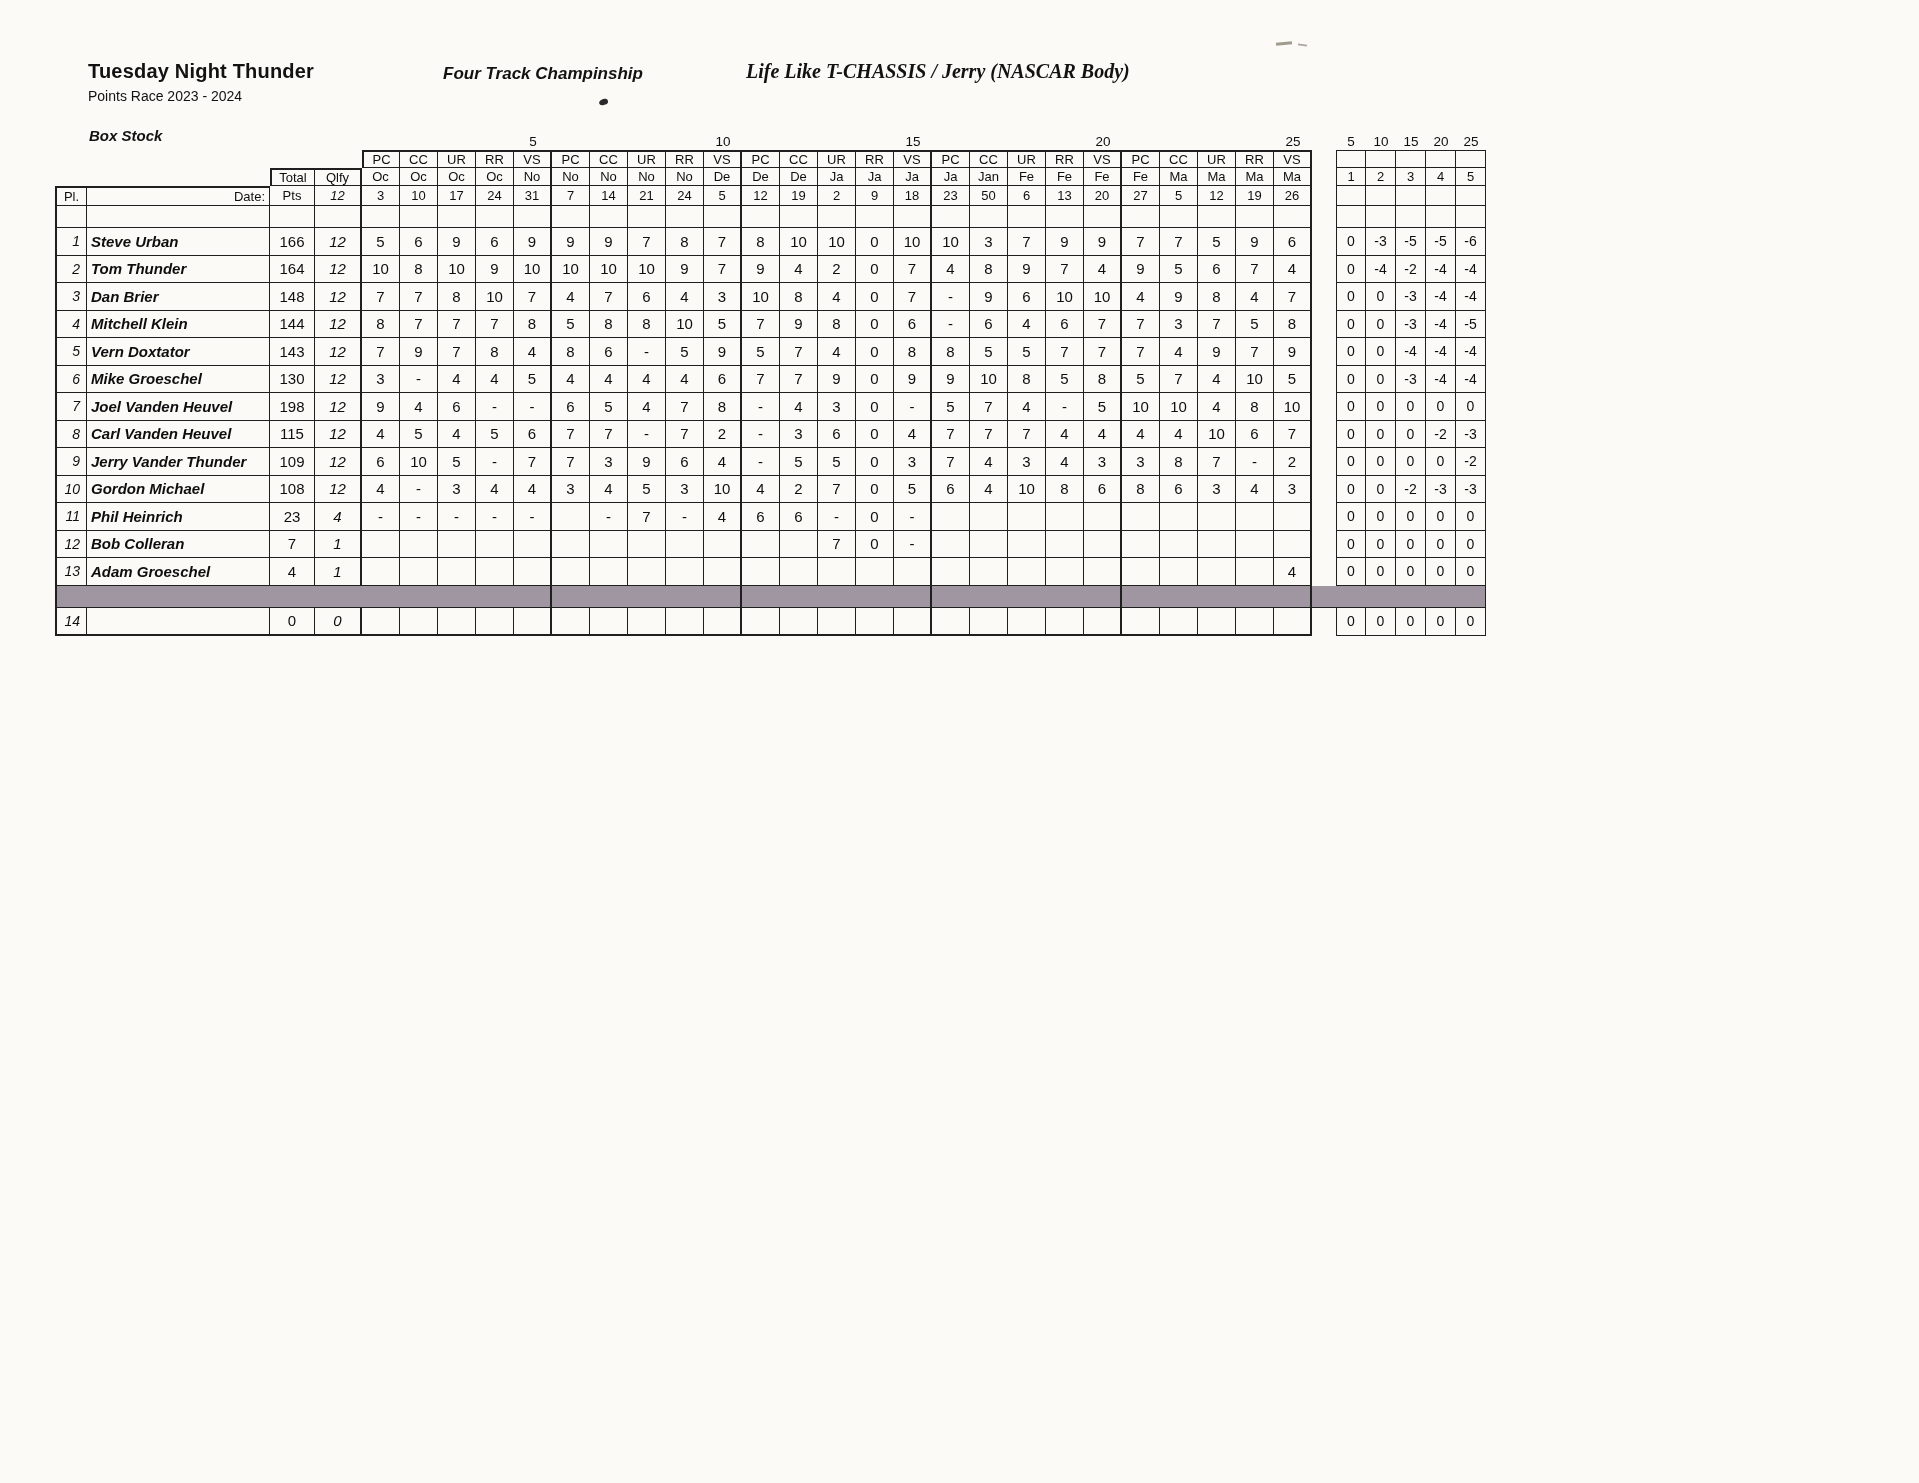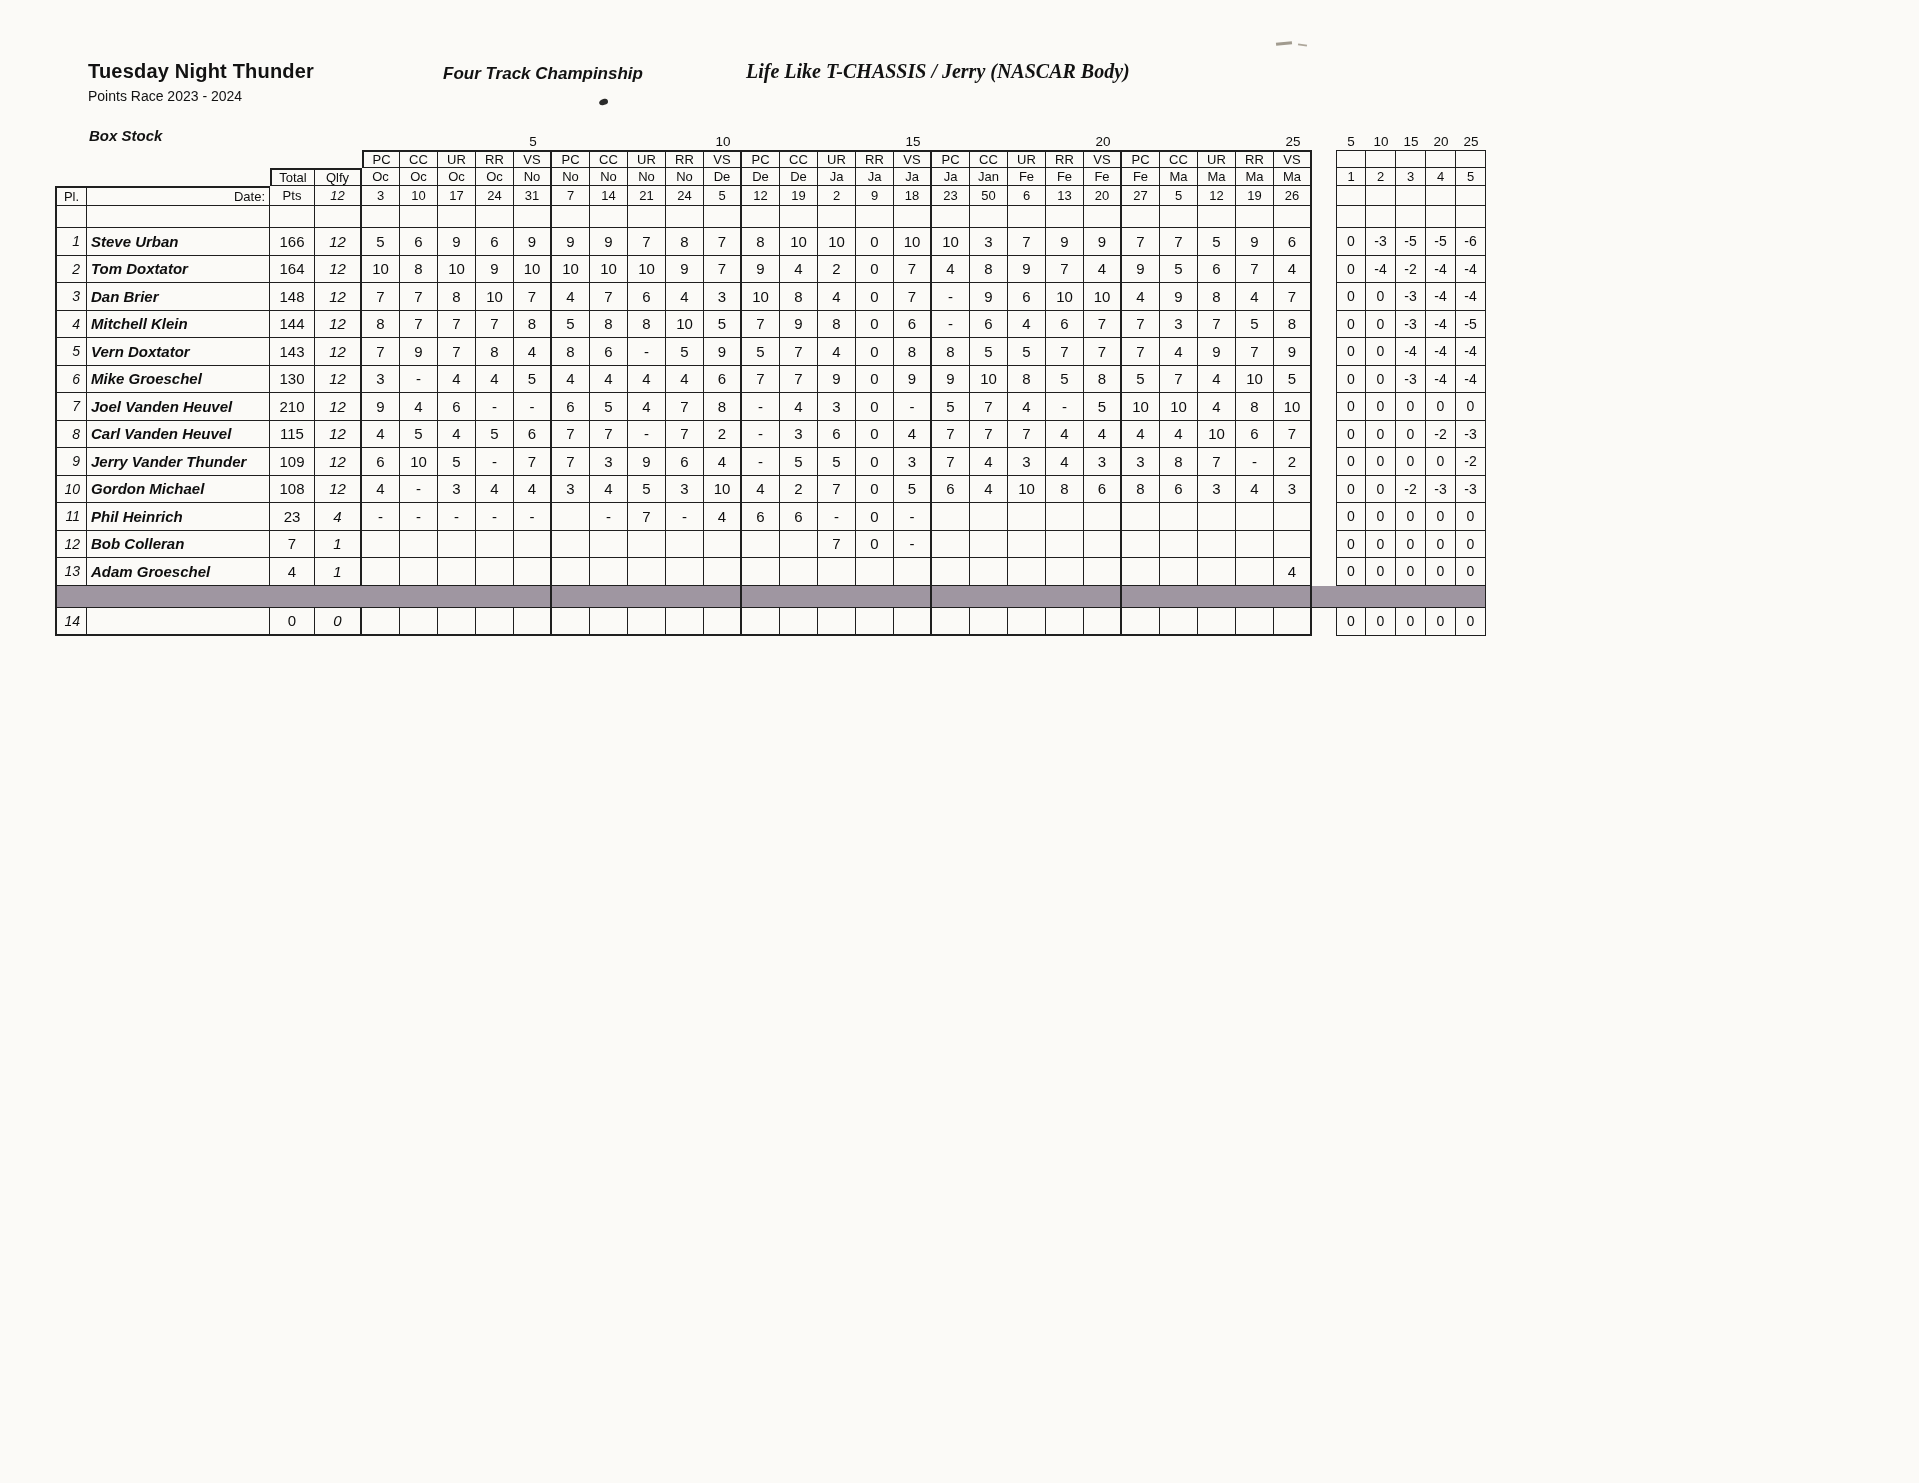--- a/index.html
+++ b/index.html
@@ -227,21 +227,21 @@
       <div class="cell num" style="grid-area: 6 / 26; border-width: 0px 1px 1px 0px;">7</div>
       <div class="cell num" style="grid-area: 6 / 27; border-width: 0px 1px 1px 0px;">5</div>
       <div class="cell num" style="grid-area: 6 / 28; border-width: 0px 1px 1px 0px;">9</div>
       <div class="cell num" style="grid-area: 6 / 29; border-width: 0px 2px 1px 0px;">6</div>
       <div class="cell adj" style="grid-area: 6 / 31; border-width: 0px 1px 1px;">0</div>
       <div class="cell adj" style="grid-area: 6 / 32; border-width: 0px 1px 1px 0px;">-3</div>
       <div class="cell adj" style="grid-area: 6 / 33; border-width: 0px 1px 1px 0px;">-5</div>
       <div class="cell adj" style="grid-area: 6 / 34; border-width: 0px 1px 1px 0px;">-5</div>
       <div class="cell adj" style="grid-area: 6 / 35; border-width: 0px 1px 1px 0px;">-6</div>
       <div class="cell pl" style="grid-area: 7 / 1; border-width: 0px 1px 1px 2px;">2</div>
-      <div class="cell name" style="grid-area: 7 / 2; border-width: 0px 1px 1px 0px;">Tom Doxtator</div>
+      <div class="cell name" style="grid-area: 7 / 2; border-width: 0px 1px 1px 0px;">Tom Thunder</div>
       <div class="cell num" style="grid-area: 7 / 3; border-width: 0px 1px 1px 0px;">164</div>
       <div class="cell num it" style="grid-area: 7 / 4; border-width: 0px 2px 1px 0px;">12</div>
       <div class="cell num" style="grid-area: 7 / 5; border-width: 0px 1px 1px 0px;">10</div>
       <div class="cell num" style="grid-area: 7 / 6; border-width: 0px 1px 1px 0px;">8</div>
       <div class="cell num" style="grid-area: 7 / 7; border-width: 0px 1px 1px 0px;">10</div>
       <div class="cell num" style="grid-area: 7 / 8; border-width: 0px 1px 1px 0px;">9</div>
       <div class="cell num" style="grid-area: 7 / 9; border-width: 0px 2px 1px 0px;">10</div>
       <div class="cell num" style="grid-area: 7 / 10; border-width: 0px 1px 1px 0px;">10</div>
       <div class="cell num" style="grid-area: 7 / 11; border-width: 0px 1px 1px 0px;">10</div>
       <div class="cell num" style="grid-area: 7 / 12; border-width: 0px 1px 1px 0px;">10</div>
@@ -398,21 +398,21 @@
       <div class="cell num" style="grid-area: 11 / 27; border-width: 0px 1px 1px 0px;">4</div>
       <div class="cell num" style="grid-area: 11 / 28; border-width: 0px 1px 1px 0px;">10</div>
       <div class="cell num" style="grid-area: 11 / 29; border-width: 0px 2px 1px 0px;">5</div>
       <div class="cell adj" style="grid-area: 11 / 31; border-width: 0px 1px 1px;">0</div>
       <div class="cell adj" style="grid-area: 11 / 32; border-width: 0px 1px 1px 0px;">0</div>
       <div class="cell adj" style="grid-area: 11 / 33; border-width: 0px 1px 1px 0px;">-3</div>
       <div class="cell adj" style="grid-area: 11 / 34; border-width: 0px 1px 1px 0px;">-4</div>
       <div class="cell adj" style="grid-area: 11 / 35; border-width: 0px 1px 1px 0px;">-4</div>
       <div class="cell pl" style="grid-area: 12 / 1; border-width: 0px 1px 1px 2px;">7</div>
       <div class="cell name" style="grid-area: 12 / 2; border-width: 0px 1px 1px 0px;">Joel Vanden Heuvel</div>
-      <div class="cell num" style="grid-area: 12 / 3; border-width: 0px 1px 1px 0px;">210</div>
+      <div class="cell num" style="grid-area: 12 / 3; border-width: 0px 1px 1px 0px;">198</div>
       <div class="cell num it" style="grid-area: 12 / 4; border-width: 0px 2px 1px 0px;">12</div>
       <div class="cell num" style="grid-area: 12 / 5; border-width: 0px 1px 1px 0px;">9</div>
       <div class="cell num" style="grid-area: 12 / 6; border-width: 0px 1px 1px 0px;">4</div>
       <div class="cell num" style="grid-area: 12 / 7; border-width: 0px 1px 1px 0px;">6</div>
       <div class="cell num" style="grid-area: 12 / 8; border-width: 0px 1px 1px 0px;">-</div>
       <div class="cell num" style="grid-area: 12 / 9; border-width: 0px 2px 1px 0px;">-</div>
       <div class="cell num" style="grid-area: 12 / 10; border-width: 0px 1px 1px 0px;">6</div>
       <div class="cell num" style="grid-area: 12 / 11; border-width: 0px 1px 1px 0px;">5</div>
       <div class="cell num" style="grid-area: 12 / 12; border-width: 0px 1px 1px 0px;">4</div>
       <div class="cell num" style="grid-area: 12 / 13; border-width: 0px 1px 1px 0px;">7</div>

